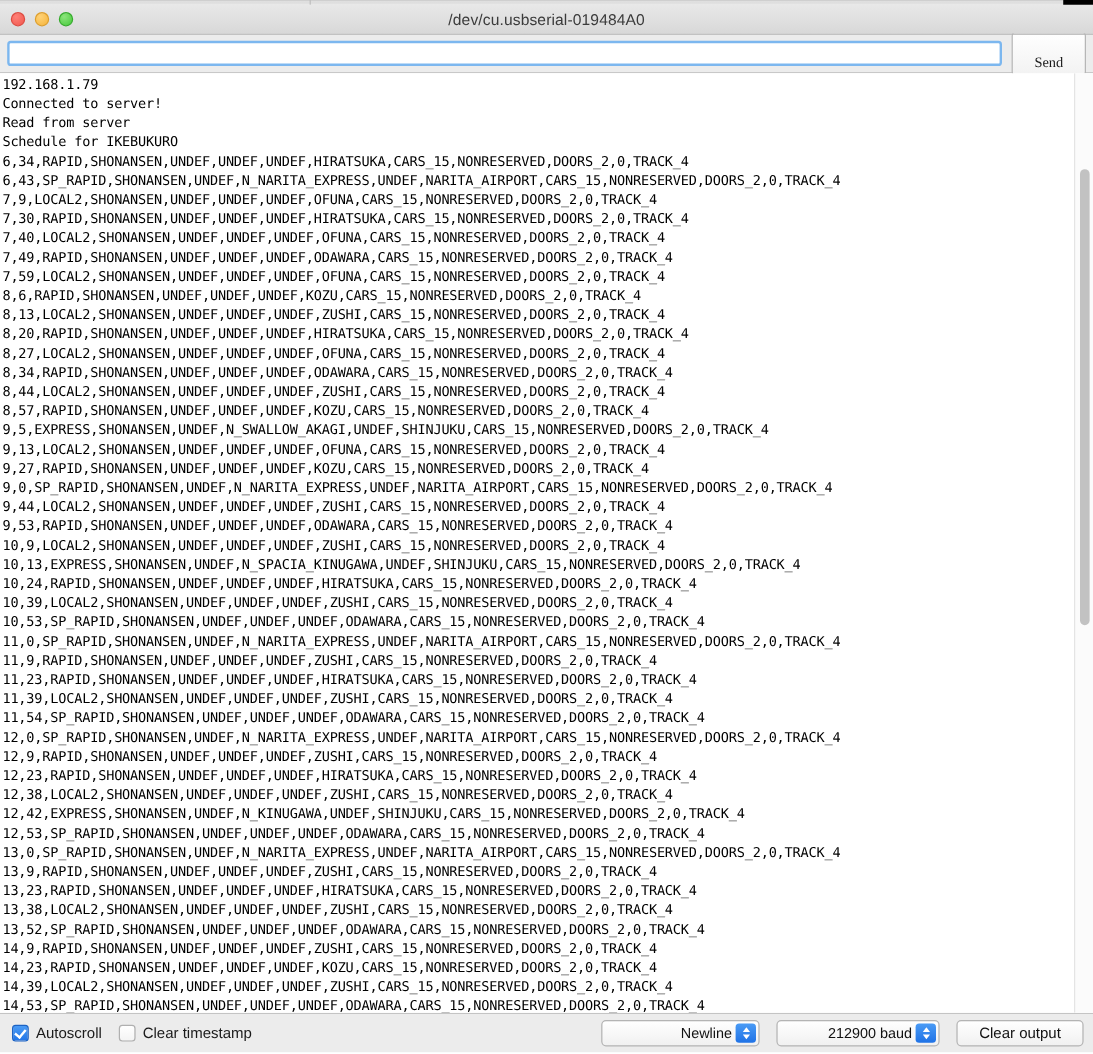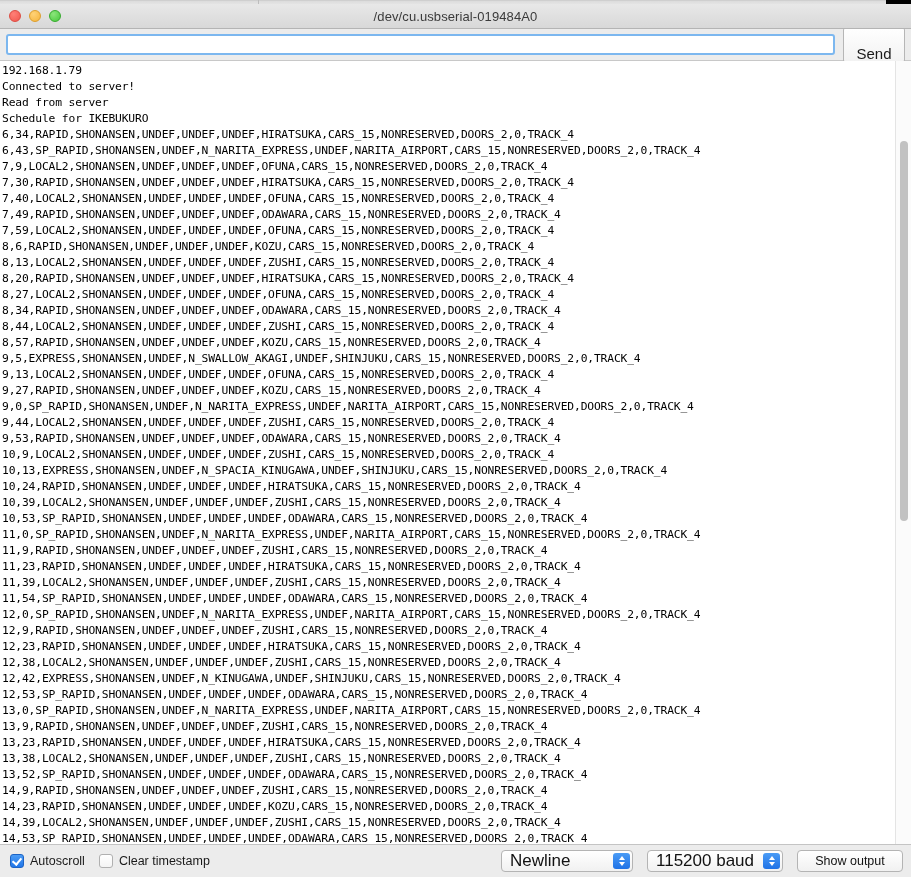--- a/index.html
+++ b/index.html
@@ -122,22 +122,22 @@
     color: #111;
   }
   #send-button {
     flex: 0 0 auto;
     min-width: 62px;
     height: 21px;
     box-sizing: border-box;
     background: linear-gradient(#ffffff, #f2f2f2);
     border: 1px solid #b6b6b6;
     border-radius: 4px;
-    font-family: Liberation Sans, sans-serif;
-    font-size: 15px;
+    font-family: Liberation Serif, serif;
+    font-size: 12px;
     color: #1a1a1a;
     padding: 18px 10px;
     cursor: default;
   }
 
   
   #console-wrap {
     position: relative;
     flex: 1 1 auto;
     background: #ffffff;
@@ -233,22 +233,22 @@
 
   .mac-select {
     position: relative;
     height: 22px;
     box-sizing: border-box;
     background: linear-gradient(#ffffff, #f1f1f1);
     border: 1px solid #b4b4b4;
     border-radius: 4px;
     display: flex;
     align-items: center;
-    justify-content: flex-start;
-    font-size: 17px;
+    justify-content: flex-end;
+    font-size: 12px;
     color: #111;
     cursor: default;
     padding-right: 22px;
     padding-left: 8px;
   }
   .mac-select .stepper {
     position: absolute;
     right: 2px;
     top: 2px;
     bottom: 2px;
@@ -383,23 +383,23 @@
 
     <div class="mac-select" id="select-lineending">
       <span>Newline</span>
       <span class="stepper">
         <span class="arrow-up"></span>
         <span class="arrow-dn"></span>
       </span>
     </div>
 
     <div class="mac-select" id="select-baud">
-      <span>115200 baud</span>
+      <span>212900 baud</span>
       <span class="stepper">
         <span class="arrow-up"></span>
         <span class="arrow-dn"></span>
       </span>
     </div>
 
-    <button id="clear-output-button">Show output</button>
+    <button id="clear-output-button">Clear output</button>
   </div>
 
 </div>
 
 </body></html>

